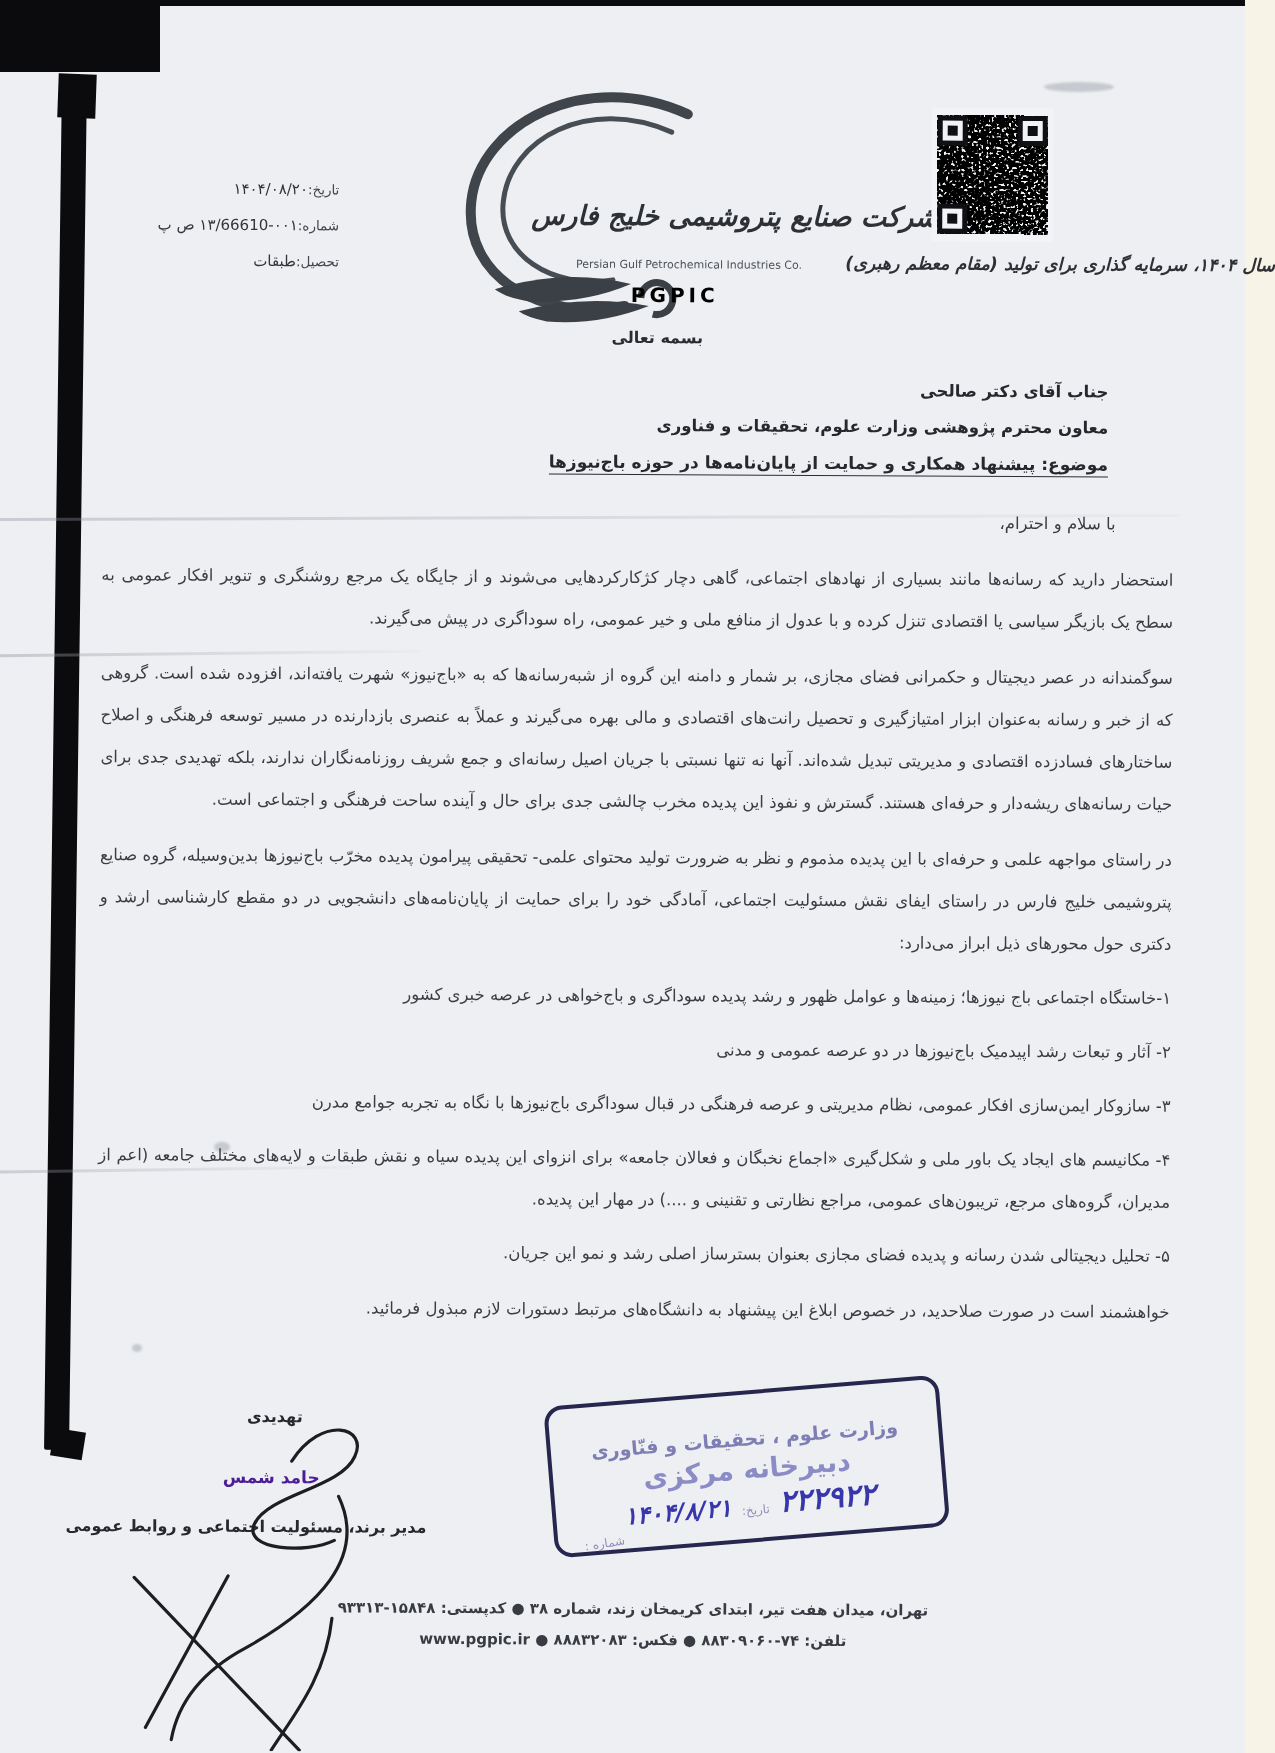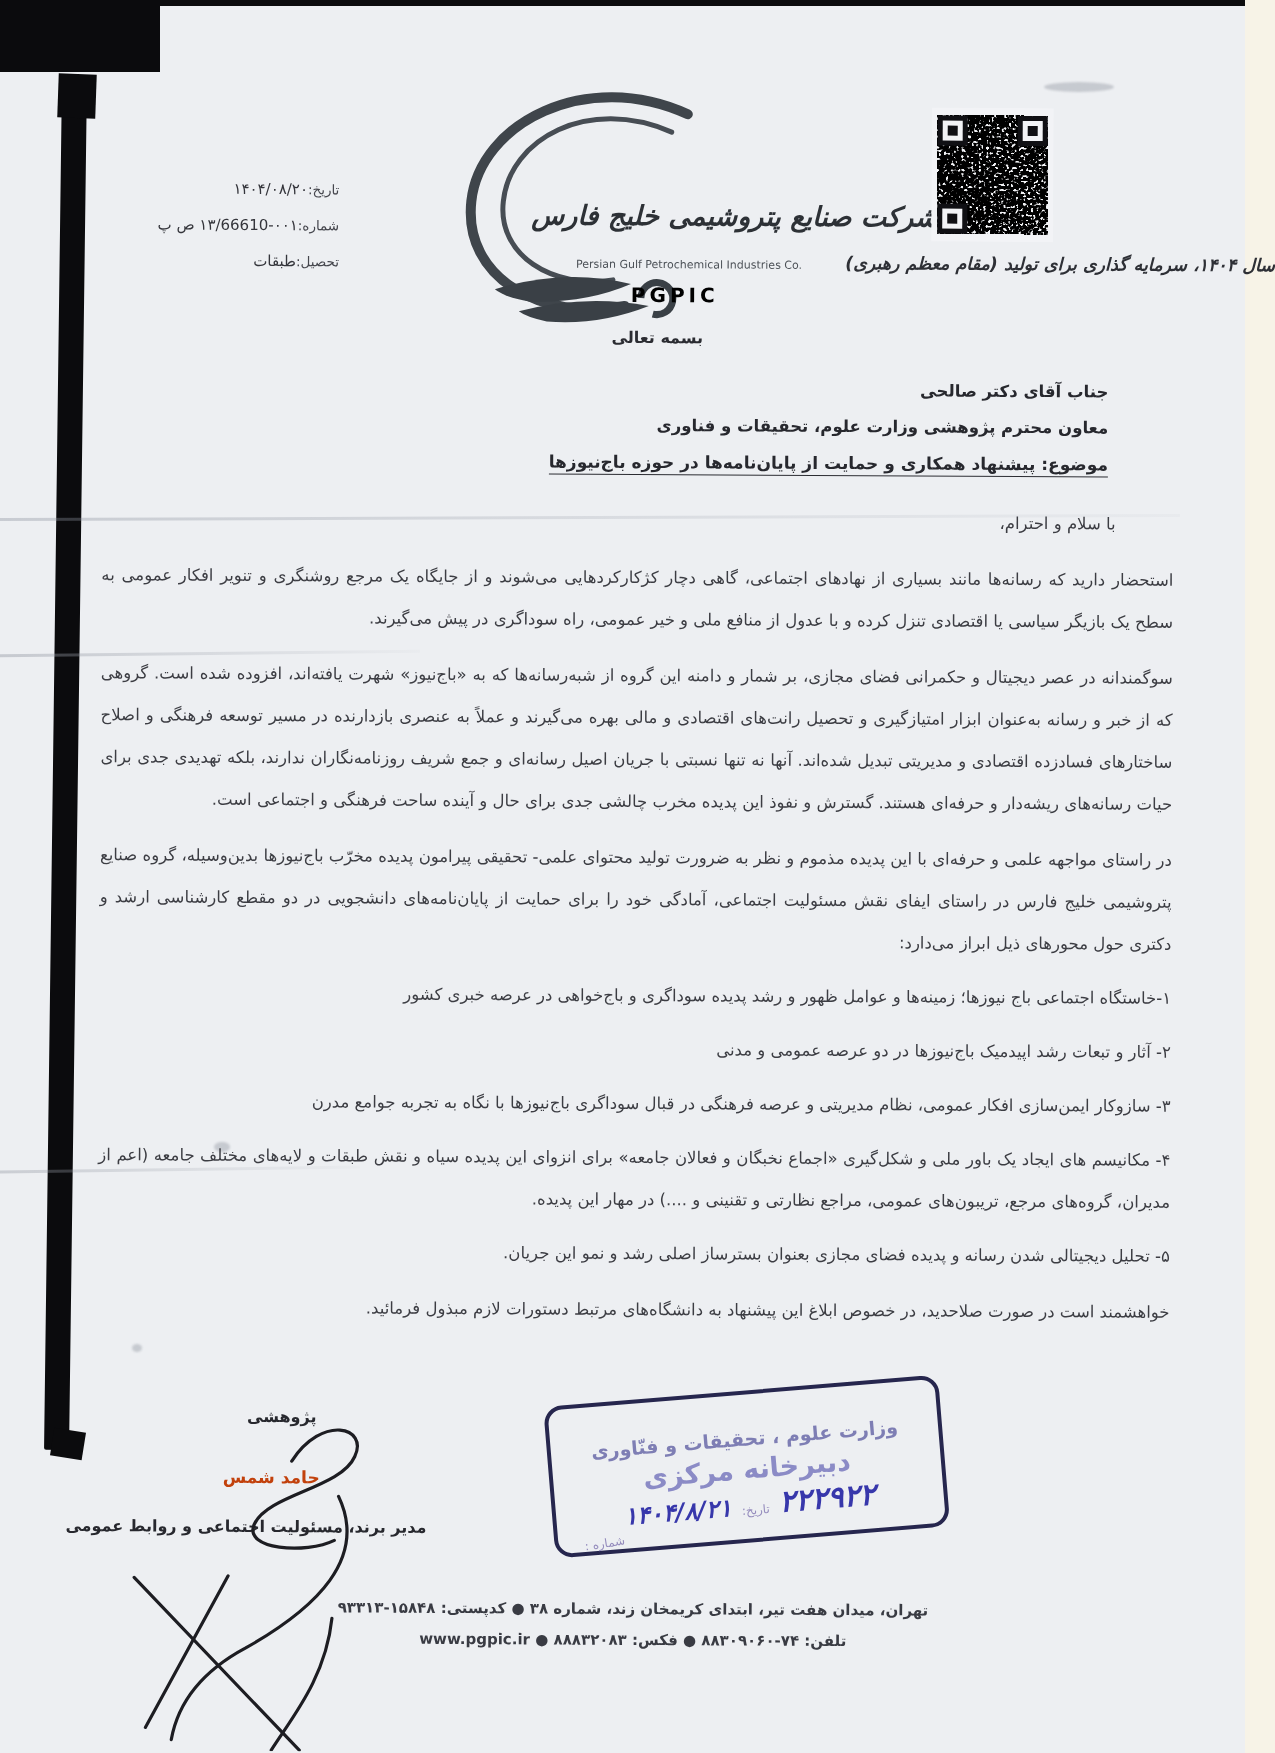--- a/index.html
+++ b/index.html
@@ -49,21 +49,21 @@
     font-size:16.5px;line-height:42px;color:#3c3d43;}
   .addr{margin:0 66px 0 0;line-height:36px;text-align:right;font-weight:bold;font-size:16.5px;color:#27282e;}
   .subject-text{border-bottom:1.6px solid #2c2d33;padding-bottom:2px;font-size:17px;}
   .salutation{margin:20px 58px 0 0;text-align:right;}
   .par{margin:14px 0 0 0;}
   .item{margin:12px 0 0 0;}
   .closing{margin:14px 0 0 0;}
 
   
   .signoff{position:absolute;left:250px;top:1409px;font-size:16px;font-weight:bold;color:#27282e;direction:rtl;}
-  .signer-name{position:absolute;left:226px;top:1469px;font-size:17px;font-weight:bold;color:#c2410c;direction:rtl;}
+  .signer-name{position:absolute;left:226px;top:1469px;font-size:17px;font-weight:bold;color:#4c1d95;direction:rtl;}
   .signer-title{position:absolute;left:90px;top:1519px;width:340px;font-size:16px;font-weight:bold;color:#27282e;
     direction:rtl;text-align:center;white-space:nowrap;}
   .sig-svg{position:absolute;left:80px;top:1408px;}
 
   
   .stamp{position:absolute;left:552px;top:1390px;width:396px;height:152px;border:4px solid #26264e;
     border-radius:18px;transform:rotate(-5deg);direction:rtl;box-sizing:border-box;
     display:flex;flex-direction:column;align-items:center;justify-content:center;}
   .stamp-l1{font-size:19px;font-weight:bold;color:#7e7eb4;letter-spacing:1px;margin-top:2px;}
   .stamp-l2{font-size:27px;font-weight:bold;color:#8b8bc6;margin-top:4px;}
@@ -165,21 +165,21 @@
       <p class="par">سوگمندانه در عصر دیجیتال و حکمرانی فضای مجازی، بر شمار و دامنه این گروه از شبه‌رسانه‌ها که به «باج‌نیوز» شهرت یافته‌اند، افزوده شده است. گروهی که از خبر و رسانه به‌عنوان ابزار امتیازگیری و تحصیل رانت‌های اقتصادی و مالی بهره می‌گیرند و عملاً به عنصری بازدارنده در مسیر توسعه فرهنگی و اصلاح ساختارهای فسادزده اقتصادی و مدیریتی تبدیل شده‌اند. آنها نه تنها نسبتی با جریان اصیل رسانه‌ای و جمع شریف روزنامه‌نگاران ندارند، بلکه تهدیدی جدی برای حیات رسانه‌های ریشه‌دار و حرفه‌ای هستند. گسترش و نفوذ این پدیده مخرب چالشی جدی برای حال و آینده ساحت فرهنگی و اجتماعی است.</p>
       <p class="par">در راستای مواجهه علمی و حرفه‌ای با این پدیده مذموم و نظر به ضرورت تولید محتوای علمی- تحقیقی پیرامون پدیده مخرّب باج‌نیوزها بدین‌وسیله، گروه صنایع پتروشیمی خلیج فارس در راستای ایفای نقش مسئولیت اجتماعی، آمادگی خود را برای حمایت از پایان‌نامه‌های دانشجویی در دو مقطع کارشناسی ارشد و دکتری حول محورهای ذیل ابراز می‌دارد:</p>
       <p class="item">۱-خاستگاه اجتماعی باج نیوزها؛ زمینه‌ها و عوامل ظهور و رشد پدیده سوداگری و باج‌خواهی در عرصه خبری کشور</p>
       <p class="item">۲- آثار و تبعات رشد اپیدمیک باج‌نیوزها در دو عرصه عمومی و مدنی</p>
       <p class="item">۳- سازوکار ایمن‌سازی افکار عمومی، نظام مدیریتی و عرصه فرهنگی در قبال سوداگری باج‌نیوزها با نگاه به تجربه جوامع مدرن</p>
       <p class="item">۴- مکانیسم های ایجاد یک باور ملی و شکل‌گیری «اجماع نخبگان و فعالان جامعه» برای انزوای این پدیده سیاه و نقش طبقات و لایه‌های مختلف جامعه (اعم از مدیران، گروه‌های مرجع، تریبون‌های عمومی، مراجع نظارتی و تقنینی و ....) در مهار این پدیده.</p>
       <p class="item">۵- تحلیل دیجیتالی شدن رسانه و پدیده فضای مجازی بعنوان بسترساز اصلی رشد و نمو این جریان.</p>
       <p class="closing">خواهشمند است در صورت صلاحدید، در خصوص ابلاغ این پیشنهاد به دانشگاه‌های مرتبط دستورات لازم مبذول فرمائید.</p>
     </div>
 
-    <div class="signoff">پژوهشی</div>
+    <div class="signoff">تهدیدی</div>
     <div class="signer-name">حامد شمس</div>
     <div class="signer-title">مدیر برند، مسئولیت اجتماعی و روابط عمومی</div>
 
     <svg class="sig-svg" width="340" height="345" viewBox="0 0 340 345">
       <g stroke="#1d1d22" stroke-width="3.2" fill="none" stroke-linecap="round">
         <path d="M215,55 C245,8 292,20 278,50 C264,82 192,88 178,118 C166,144 230,148 258,134"></path>
         <path d="M262,90 C292,152 240,202 170,242 C122,268 102,300 96,334"></path>
         <path d="M58,172 L224,344"></path>
         <path d="M152,170 L70,322"></path>
         <path d="M256,212 C250,272 216,312 196,344"></path>

